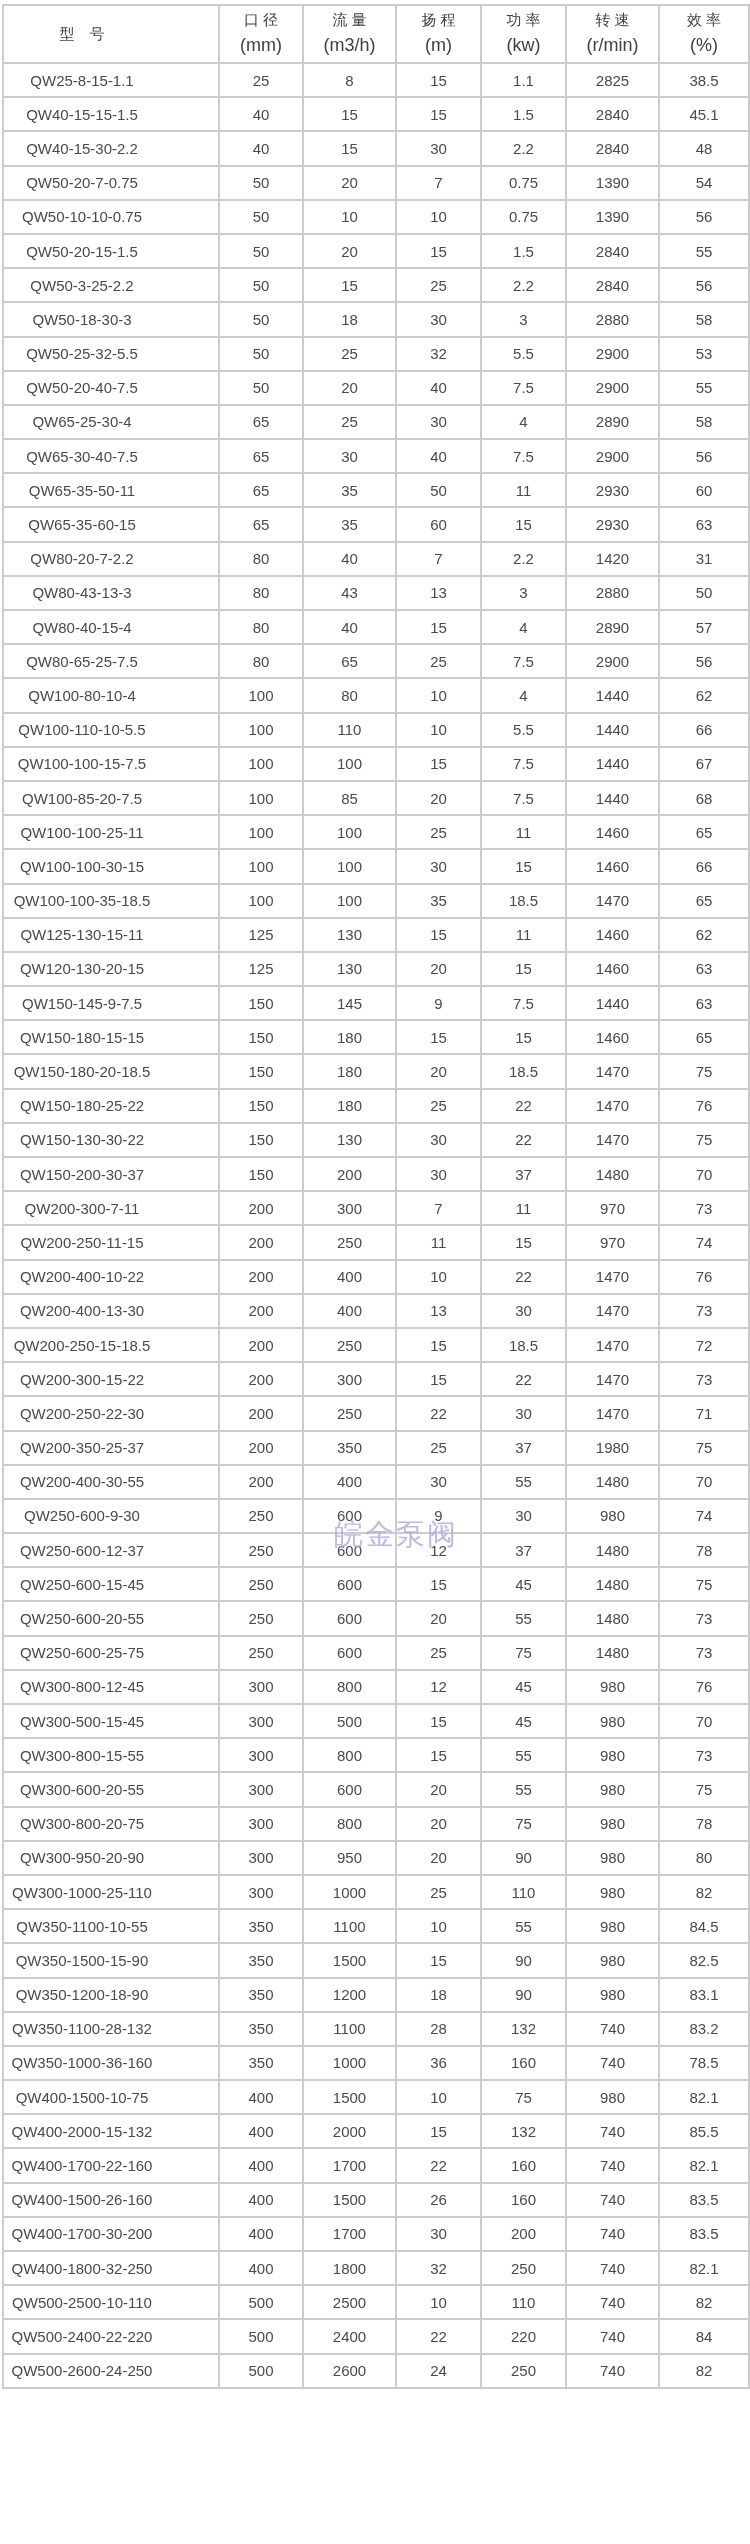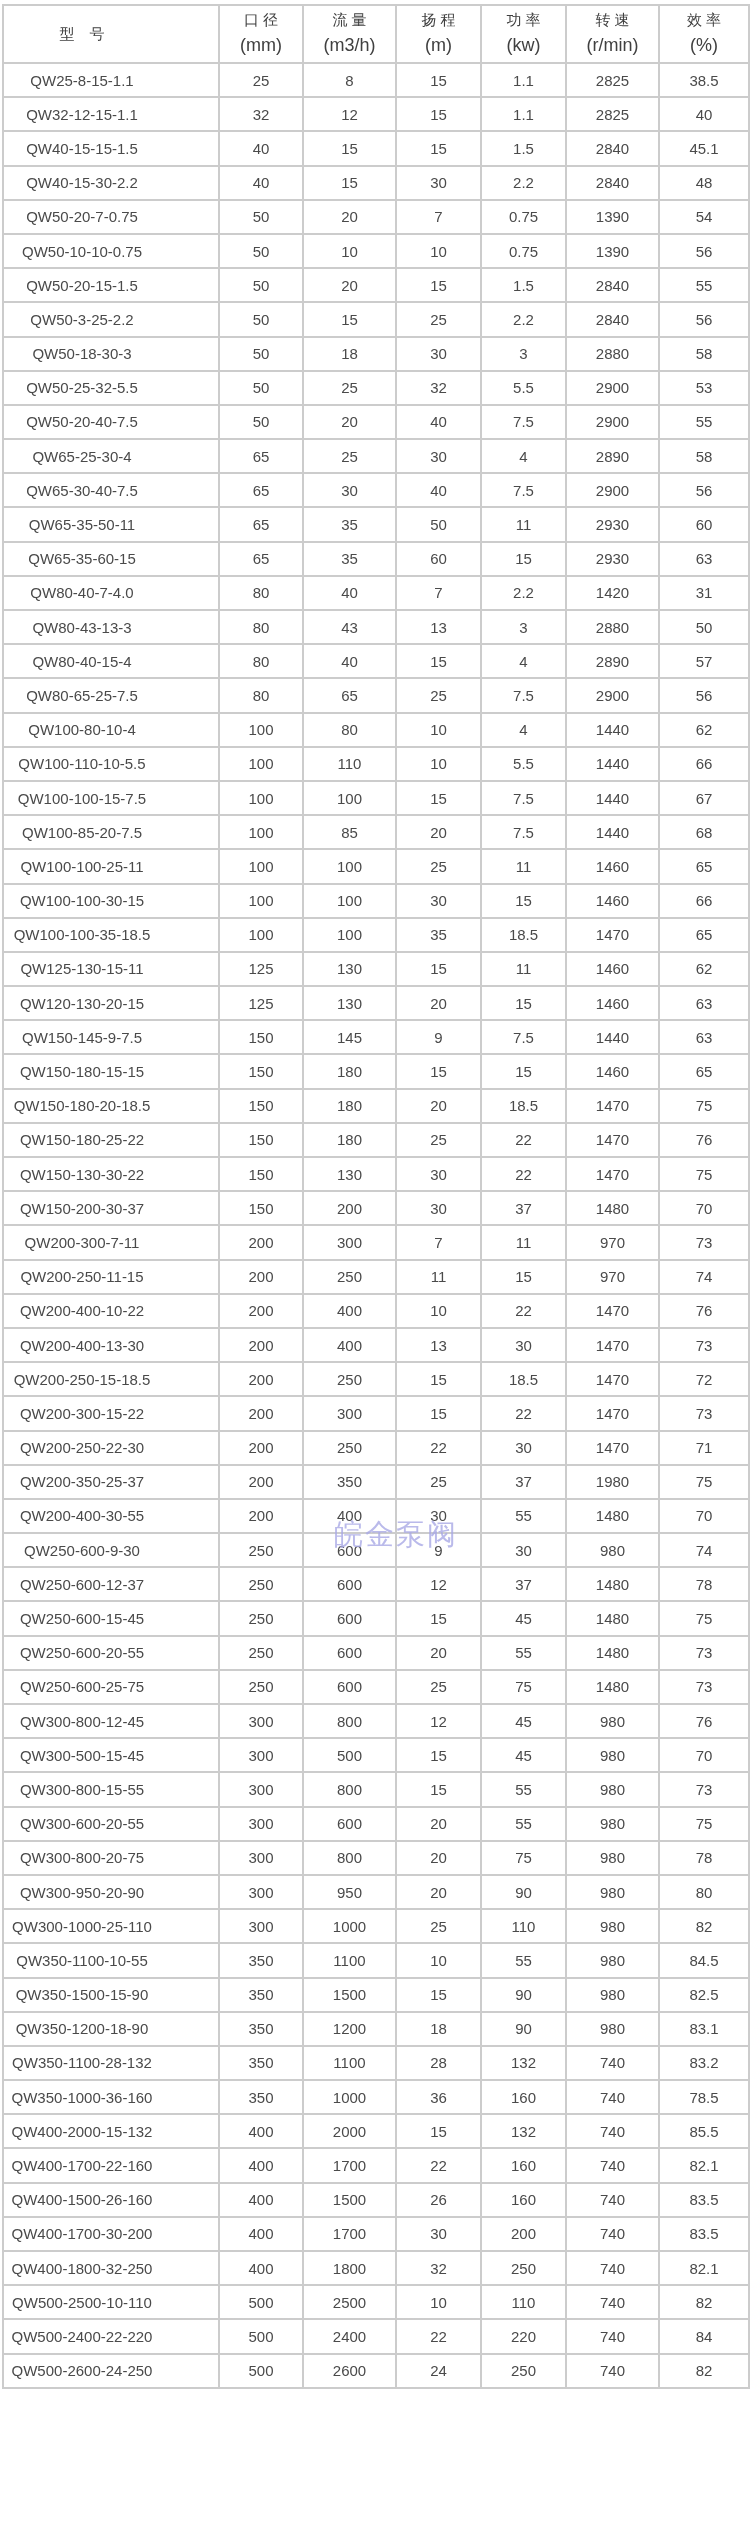--- a/index.html
+++ b/index.html
@@ -108,29 +108,20 @@
   <tr>
     <td class="model">QW25-8-15-1.1</td>
     <td>25</td>
     <td>8</td>
     <td>15</td>
     <td>1.1</td>
     <td>2825</td>
     <td>38.5</td>
   </tr>
 
-  <tr>
-    <td class="model">QW32-12-15-1.1</td>
-    <td>32</td>
-    <td>12</td>
-    <td>15</td>
-    <td>1.1</td>
-    <td>2825</td>
-    <td>40</td>
-  </tr>
 
   <tr>
     <td class="model">QW40-15-15-1.5</td>
     <td>40</td>
     <td>15</td>
     <td>15</td>
     <td>1.5</td>
     <td>2840</td>
     <td>45.1</td>
   </tr>
@@ -250,21 +241,21 @@
     <td class="model">QW65-35-60-15</td>
     <td>65</td>
     <td>35</td>
     <td>60</td>
     <td>15</td>
     <td>2930</td>
     <td>63</td>
   </tr>
 
   <tr>
-    <td class="model">QW80-40-7-4.0</td>
+    <td class="model">QW80-20-7-2.2</td>
     <td>80</td>
     <td>40</td>
     <td>7</td>
     <td>2.2</td>
     <td>1420</td>
     <td>31</td>
   </tr>
 
   <tr>
     <td class="model">QW80-43-13-3</td>
@@ -700,20 +691,29 @@
   <tr>
     <td class="model">QW350-1000-36-160</td>
     <td>350</td>
     <td>1000</td>
     <td>36</td>
     <td>160</td>
     <td>740</td>
     <td>78.5</td>
   </tr>
 
+  <tr>
+    <td class="model">QW400-1500-10-75</td>
+    <td>400</td>
+    <td>1500</td>
+    <td>10</td>
+    <td>75</td>
+    <td>980</td>
+    <td>82.1</td>
+  </tr>
 
   <tr>
     <td class="model">QW400-2000-15-132</td>
     <td>400</td>
     <td>2000</td>
     <td>15</td>
     <td>132</td>
     <td>740</td>
     <td>85.5</td>
   </tr>

